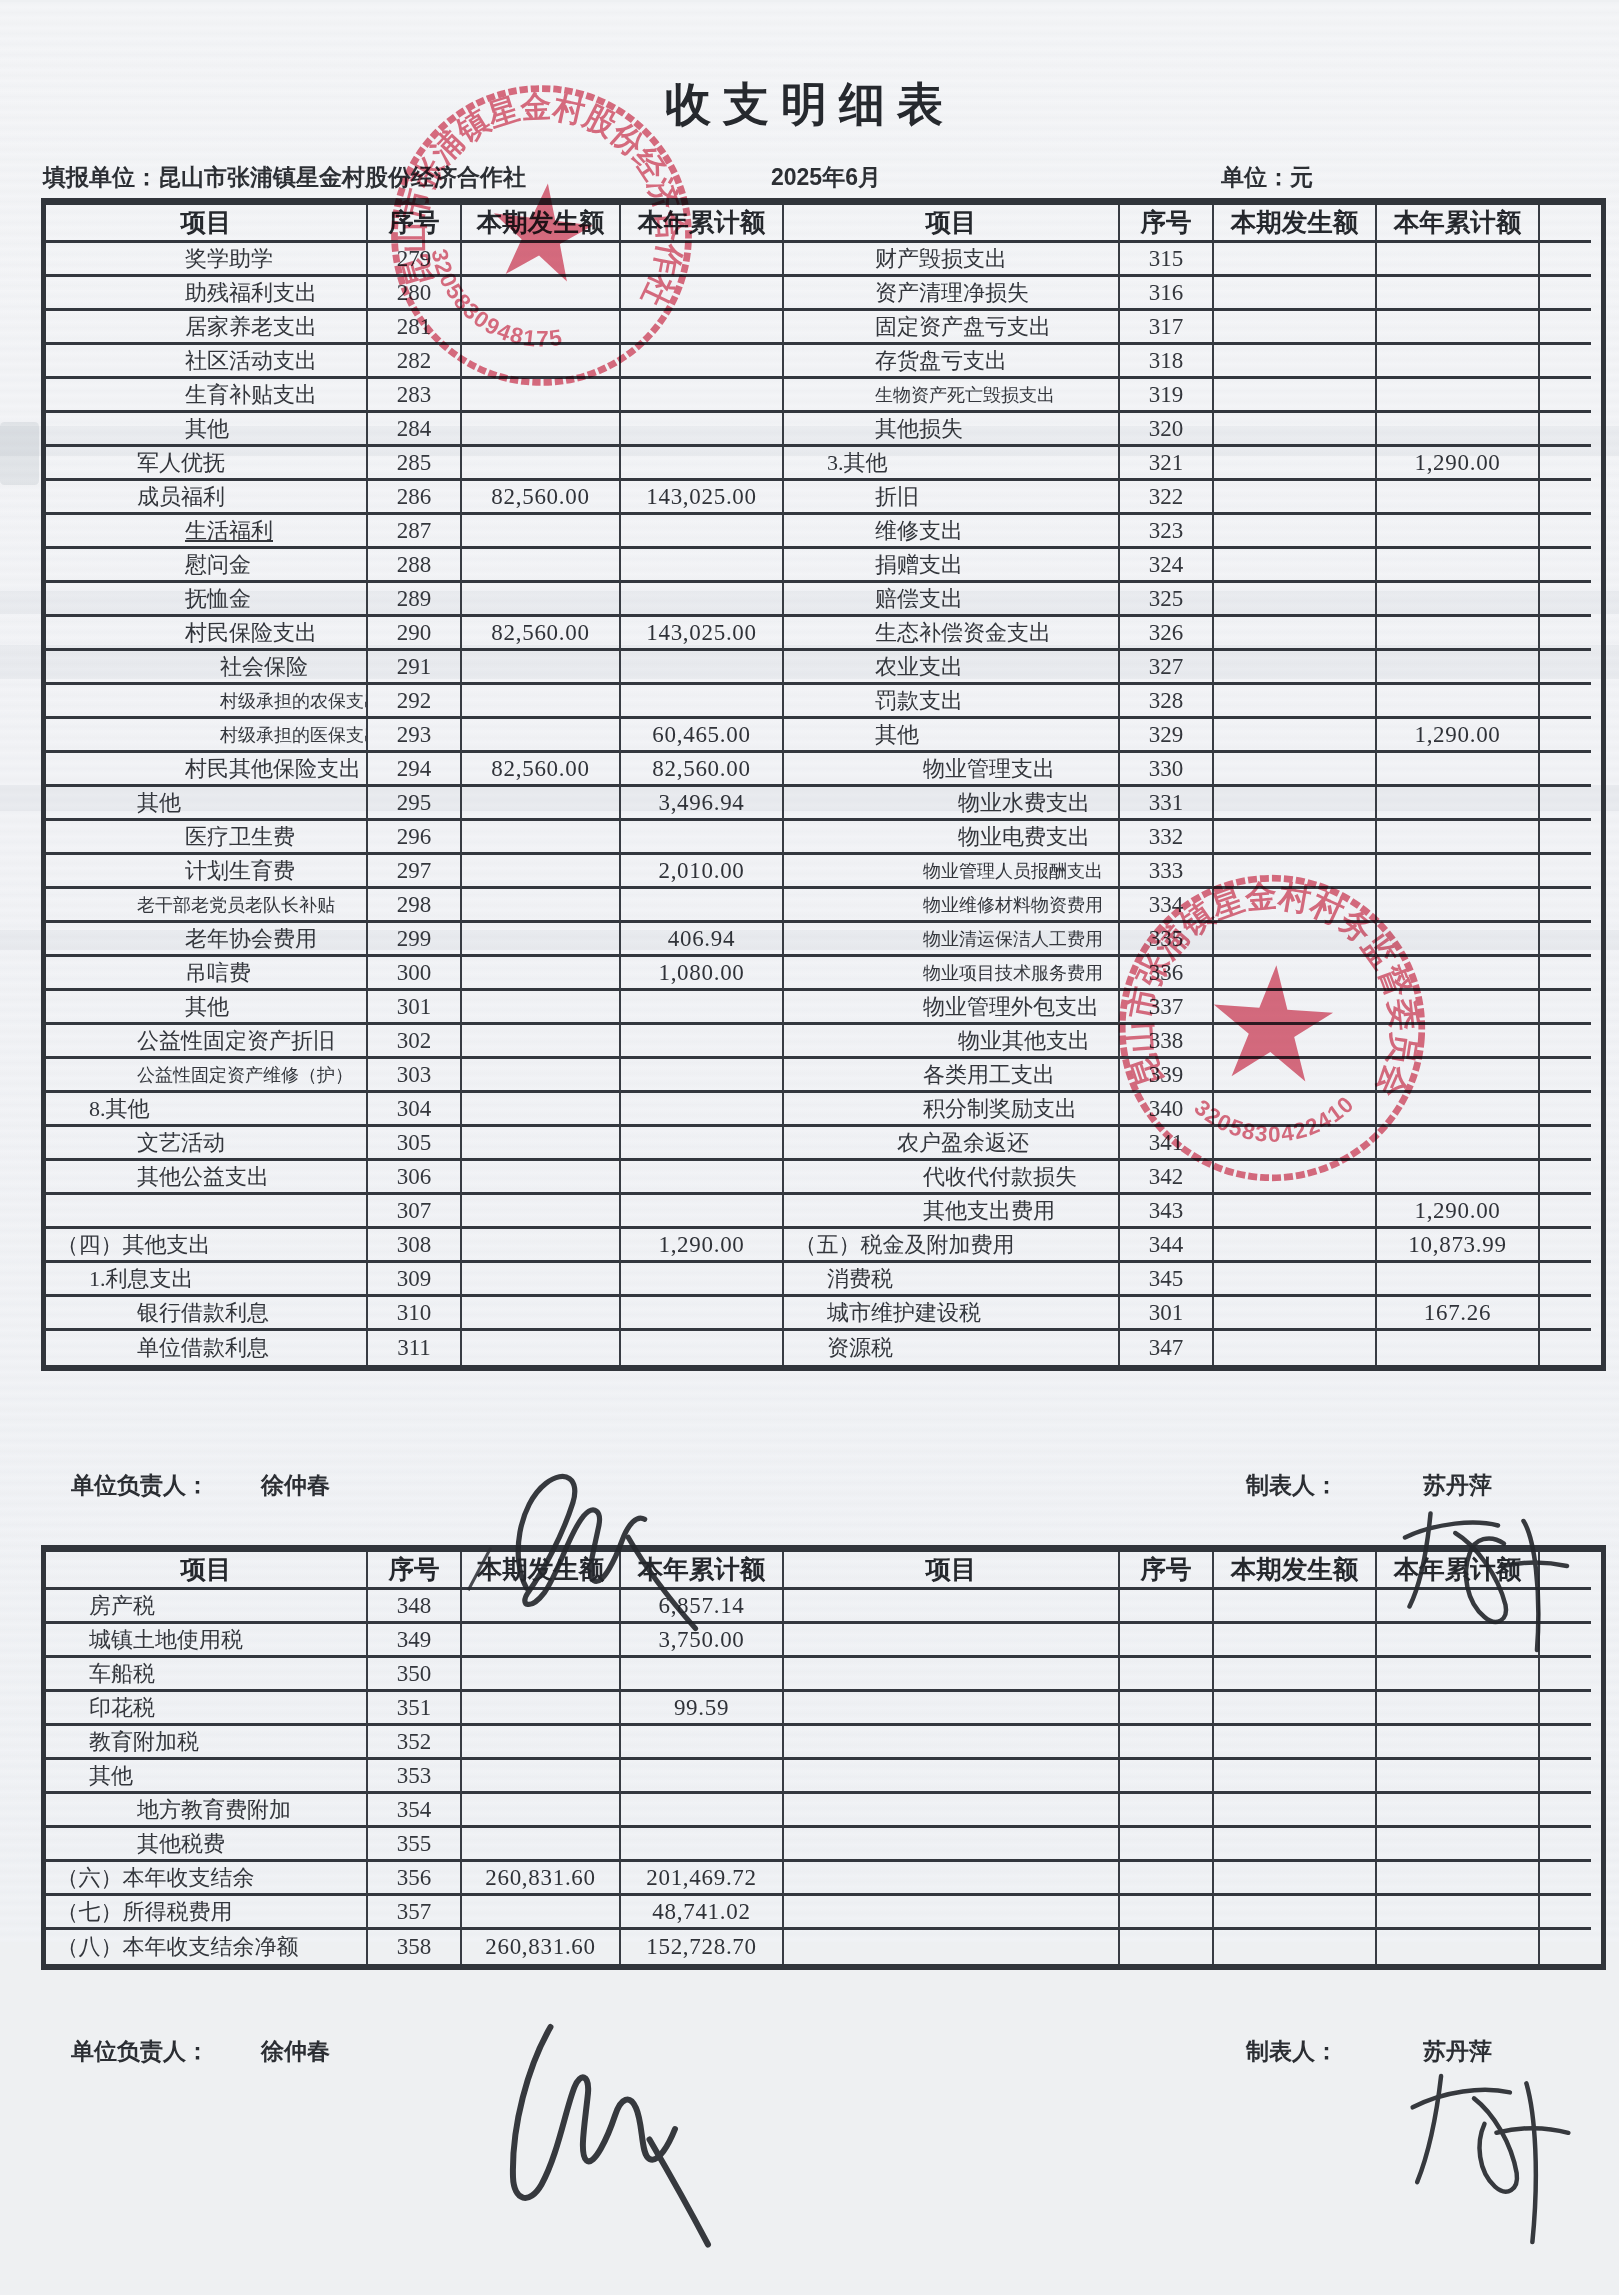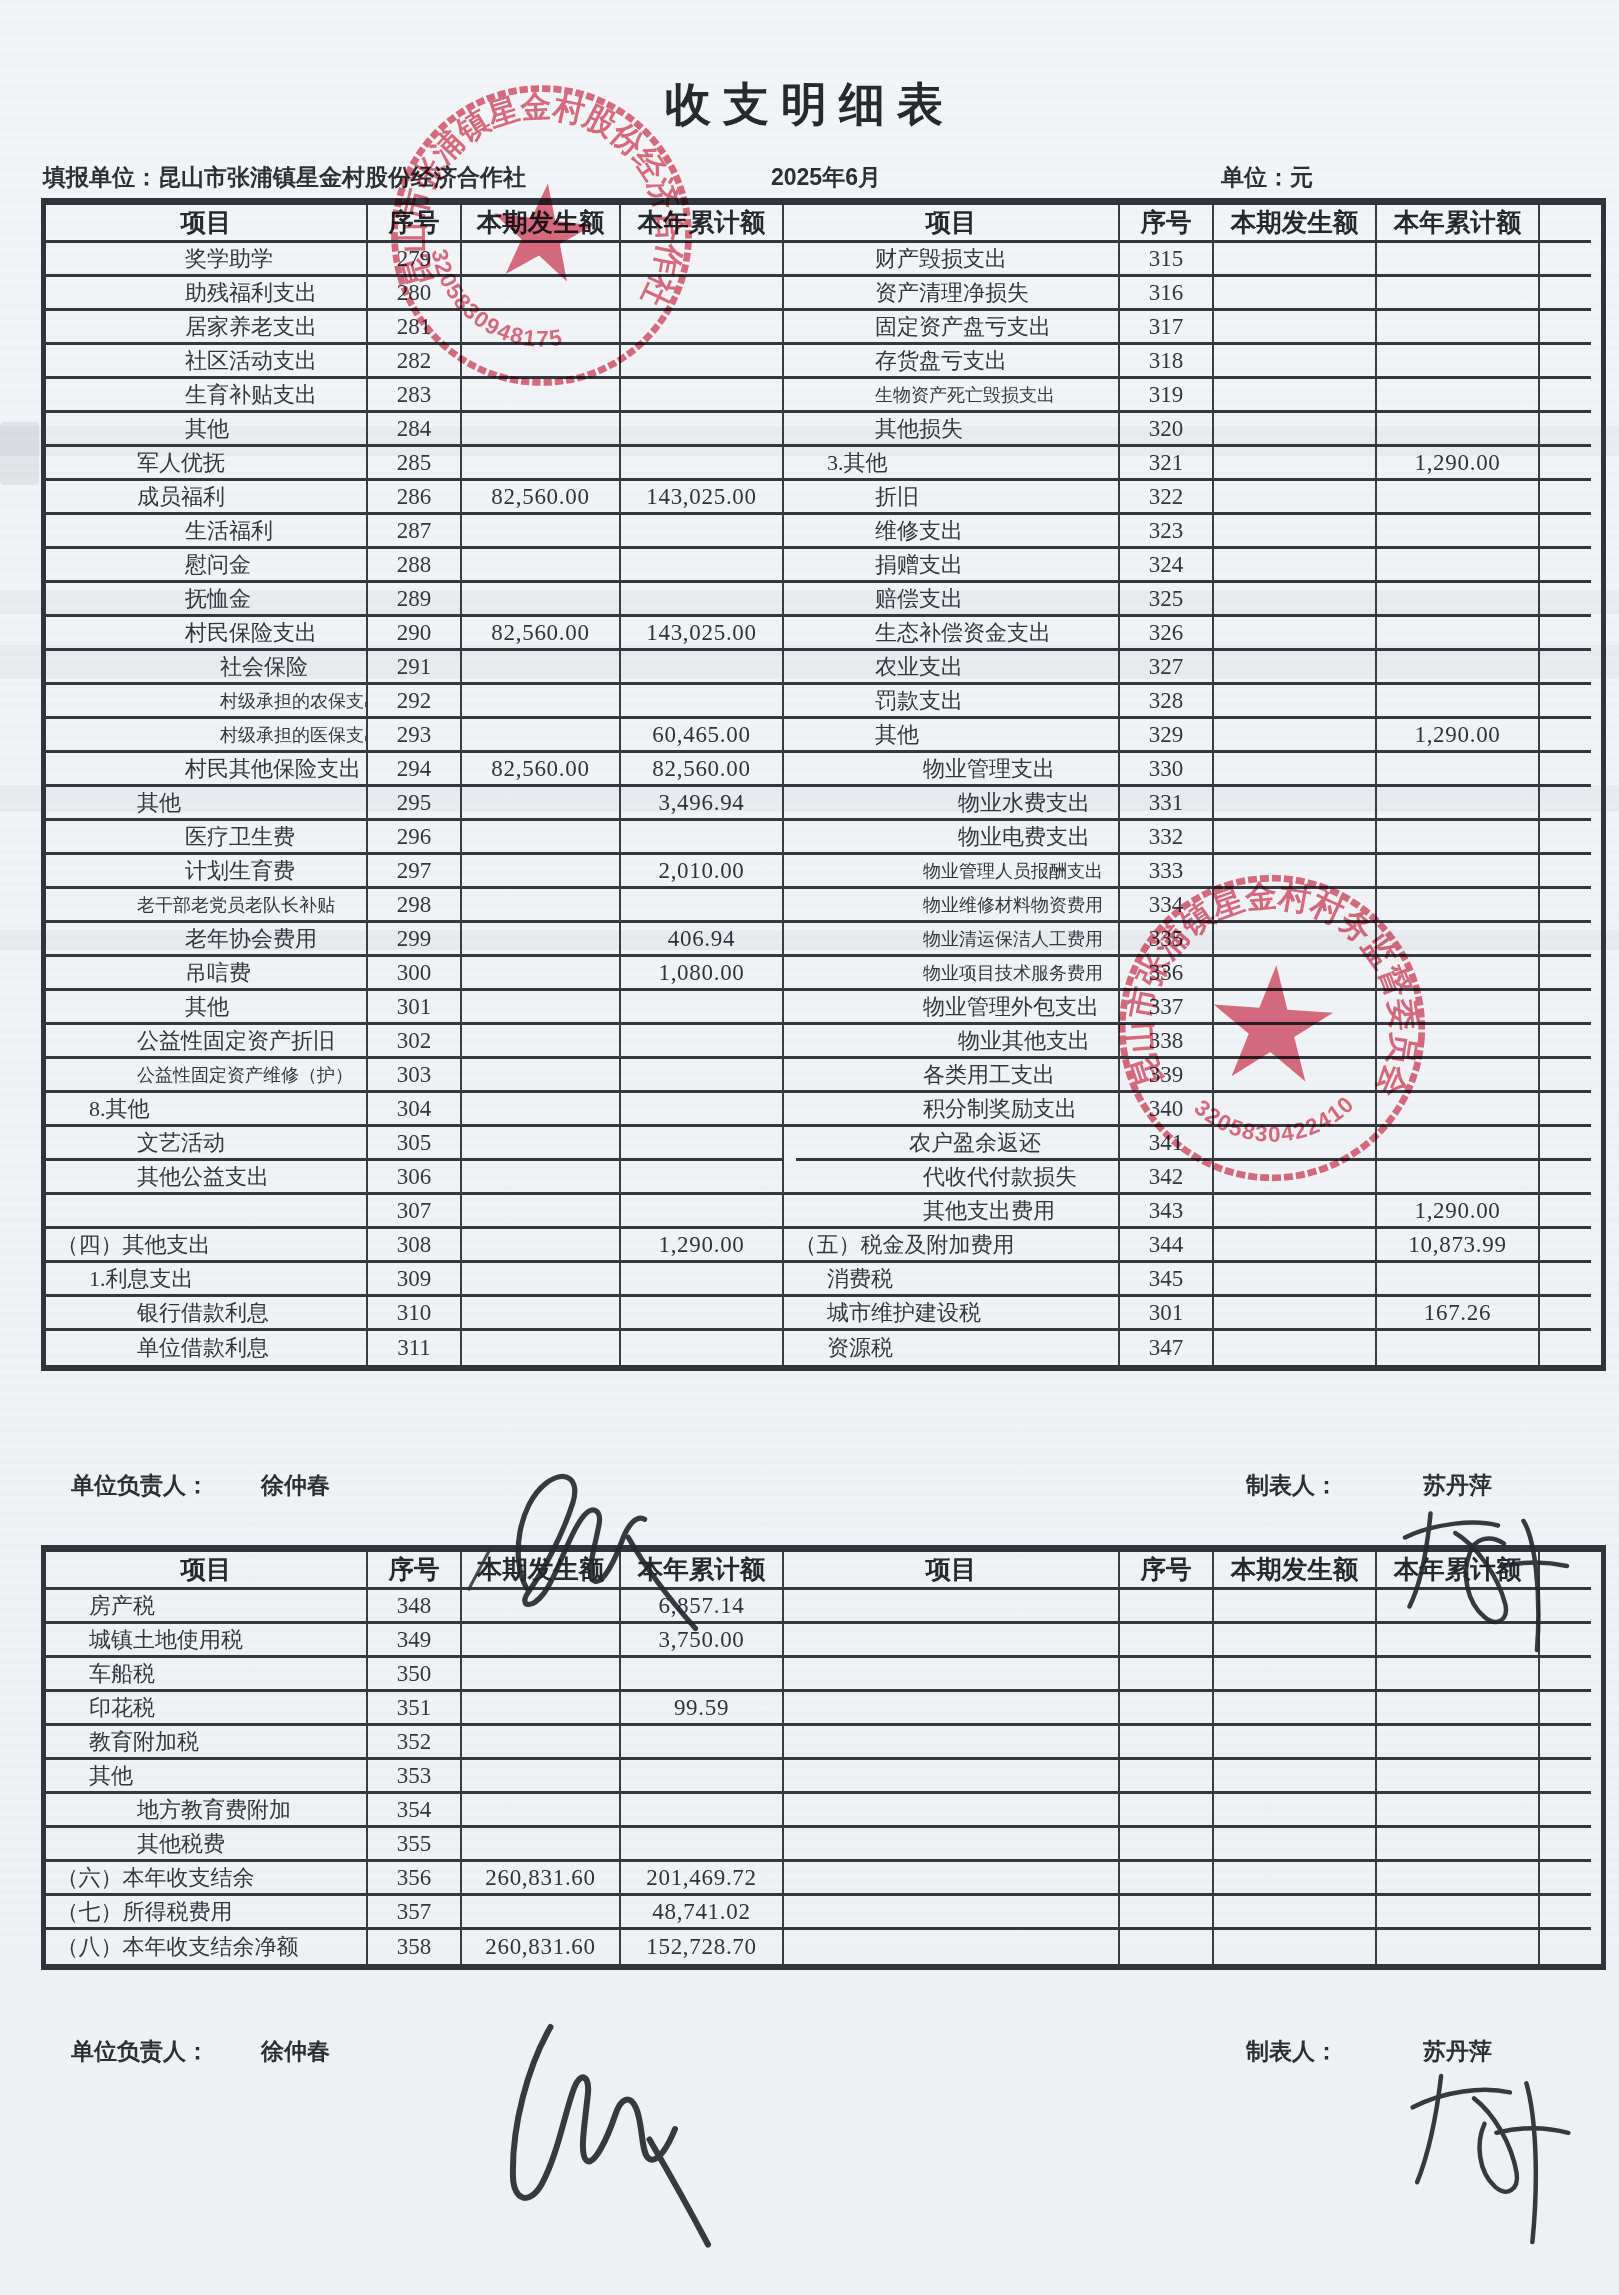--- a/index.html
+++ b/index.html
@@ -164,21 +164,21 @@
         <div class="c endcol"></div>
         <div class="c item" style="padding-left: 91px;">成员福利</div>
         <div class="c seq">286</div>
         <div class="c amt">82,560.00</div>
         <div class="c amt">143,025.00</div>
         <div class="c item" style="padding-left: 91px;">折旧</div>
         <div class="c seq">322</div>
         <div class="c amt"></div>
         <div class="c amt"></div>
         <div class="c endcol"></div>
-        <div class="c item" style="padding-left: 139px;">生活福利</div>
+        <div class="c item" style="padding-left: 139px; text-decoration: underline;">生活福利</div>
         <div class="c seq">287</div>
         <div class="c amt"></div>
         <div class="c amt"></div>
         <div class="c item" style="padding-left: 91px;">维修支出</div>
         <div class="c seq">323</div>
         <div class="c amt"></div>
         <div class="c amt"></div>
         <div class="c endcol"></div>
         <div class="c item" style="padding-left: 139px;">慰问金</div>
         <div class="c seq">288</div>
@@ -330,21 +330,21 @@
         <div class="c amt"></div>
         <div class="c item" style="padding-left: 139px;">积分制奖励支出</div>
         <div class="c seq">340</div>
         <div class="c amt"></div>
         <div class="c amt"></div>
         <div class="c endcol"></div>
         <div class="c item" style="padding-left: 91px;">文艺活动</div>
         <div class="c seq">305</div>
         <div class="c amt"></div>
         <div class="c amt"></div>
-        <div class="c item" style="padding-left: 113px; margin-left: 12px;">农户盈余返还</div>
+        <div class="c item" style="padding-left: 113px;">农户盈余返还</div>
         <div class="c seq">341</div>
         <div class="c amt"></div>
         <div class="c amt"></div>
         <div class="c endcol"></div>
         <div class="c item" style="padding-left: 91px;">其他公益支出</div>
         <div class="c seq">306</div>
         <div class="c amt"></div>
         <div class="c amt"></div>
         <div class="c item" style="padding-left: 139px;">代收代付款损失</div>
         <div class="c seq">342</div>

